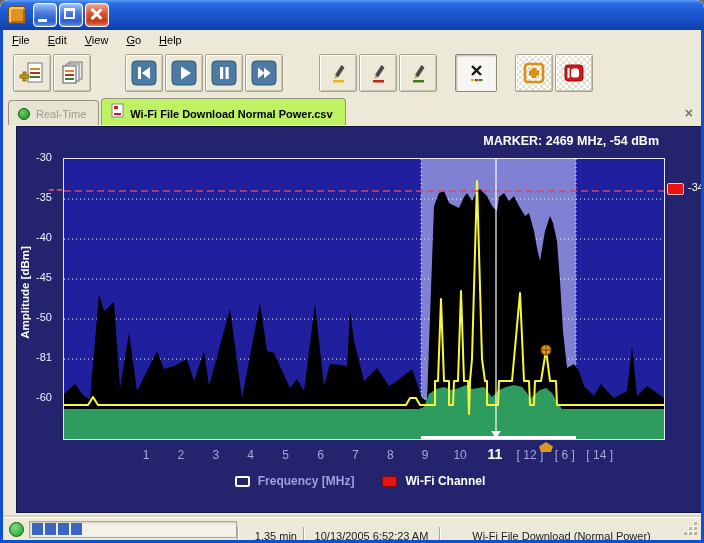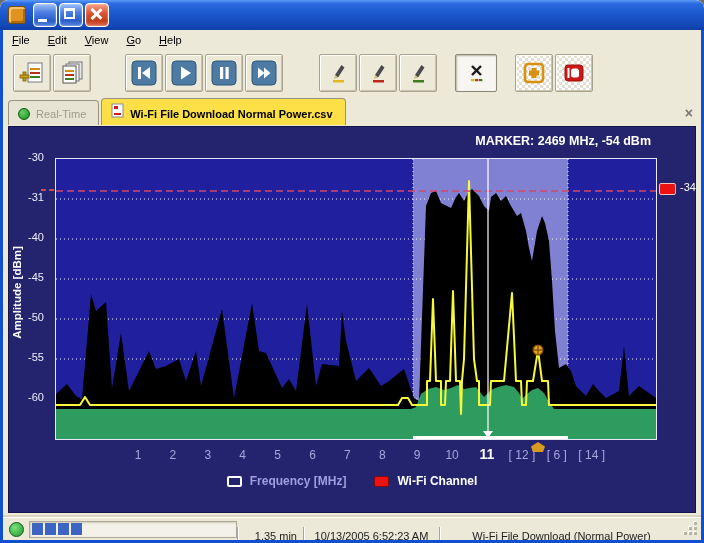--- a/index.html
+++ b/index.html
@@ -38,26 +38,26 @@
   .tbtn.pressed{width:40px;background:#f7f6f1;border:1px solid #8a8878;box-shadow:inset 1px 1px 2px #b8b4a0;}
   .tbtn.checked{background:repeating-conic-gradient(#ffffff 0% 25%, #e3e0d1 0% 50%) 0 0/6px 6px;}
   .tb-gap1{width:32px;} .tb-gap2{width:34px;} .tb-gap3{width:16px;}
   .tbtn svg{display:block;}
 
   
   .tabbar{position:absolute;left:3px;top:97px;width:698px;height:28px;background:#ece9d8;display:flex;align-items:flex-end;padding-left:5px;box-sizing:border-box;}
   .tab{display:flex;align-items:flex-end;gap:6px;border:1px solid #969383;border-bottom:none;border-radius:4px 4px 0 0;
     padding:4px 12px 5px 9px;font-size:11px;cursor:pointer;}
   .tab.inactive{background:#e7e4d3;color:#9e9c8e;height:15px;margin-right:2px;}
-  .tab.active{background:#fde047;color:#000;font-weight:bold;height:17px;}
+  .tab.active{background:#bef264;color:#000;font-weight:bold;height:17px;}
   .dot{width:10px;height:10px;border-radius:50%;background:radial-gradient(circle at 35% 35%,#66d166,#1b8c1b);border:1px solid #0d5c0d;}
   .tab-close{margin-left:auto;margin-bottom:6px;margin-right:8px;color:#777;font-size:14px;line-height:12px;cursor:pointer;font-weight:bold;}
 
   
-  .chartpanel{position:absolute;left:8px;top:126px;width:688px;height:387px;background:#23236e;border:1px solid #15154a;box-sizing:border-box;}
+  .chartpanel{position:absolute;left:16px;top:126px;width:688px;height:387px;background:#23236e;border:1px solid #15154a;box-sizing:border-box;}
   .marker-readout{position:absolute;top:7px;right:44px;color:#fff;font-weight:bold;font-size:12.5px;}
   .y-title{position:absolute;left:2px;top:258px;width:185px;text-align:center;color:#fff;font-weight:bold;font-size:11.5px;
     transform:rotate(-90deg);transform-origin:0 0;}
   .y-tick{position:absolute;left:12px;width:30px;text-align:center;color:#eef;font-size:11px;}
   .x-lab{position:absolute;width:60px;text-align:center;color:#a6a6dd;font-size:12px;top:321px;}
   .x-lab.sel{color:#fff;font-weight:bold;font-size:14px;top:319px;}
   .plot{position:absolute;left:46px;top:31px;width:602px;height:282px;border:1px solid #e8e8f4;box-sizing:border-box;}
   .plot svg{display:block;}
   .thr-swatch{position:absolute;left:650px;top:56px;width:15px;height:10px;background:#ee1111;border:1px solid #f4c0c0;border-radius:2px;cursor:pointer;}
   .thr-label{position:absolute;left:671px;top:54px;color:#fff;font-size:11px;}
@@ -247,25 +247,25 @@
       <span>Wi-Fi File Download Normal Power.csv</span>
     </div>
     <span class="tab-close">×</span>
   </div>
 
   <div class="chartpanel">
     <div class="marker-readout">MARKER: 2469 MHz, -54 dBm</div>
     <div class="y-title">Amplitude [dBm]</div>
     <div id="ylabels">
         <span class="y-tick" style="top: 24px;">-30</span>
-        <span class="y-tick" style="top: 64px;">-31</span>
+        <span class="y-tick" style="top: 64px;">-35</span>
         <span class="y-tick" style="top: 104px;">-40</span>
         <span class="y-tick" style="top: 144px;">-45</span>
         <span class="y-tick" style="top: 184px;">-50</span>
-        <span class="y-tick" style="top: 224px;">-55</span>
+        <span class="y-tick" style="top: 224px;">-81</span>
         <span class="y-tick" style="top: 264px;">-60</span>
       </div>
     <div id="xlabels">
         <span class="x-lab" style="left: 99px;">1</span>
         <span class="x-lab" style="left: 133.9px;">2</span>
         <span class="x-lab" style="left: 168.8px;">3</span>
         <span class="x-lab" style="left: 203.7px;">4</span>
         <span class="x-lab" style="left: 238.6px;">5</span>
         <span class="x-lab" style="left: 273.5px;">6</span>
         <span class="x-lab" style="left: 308.4px;">7</span>

